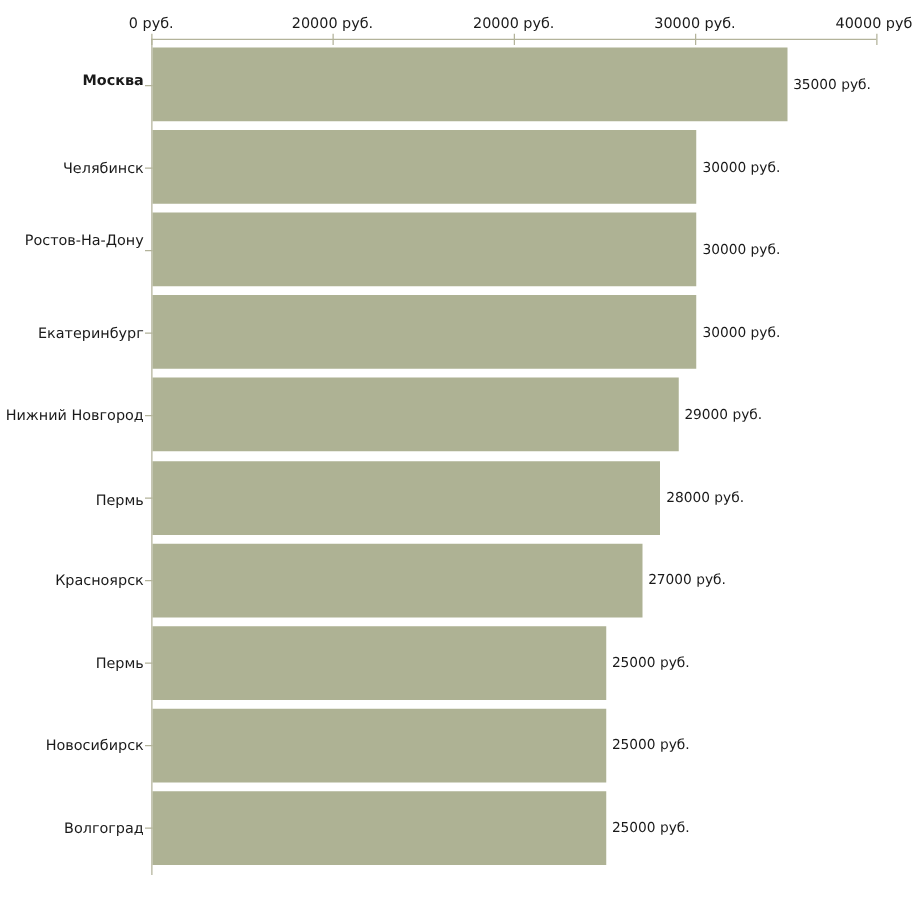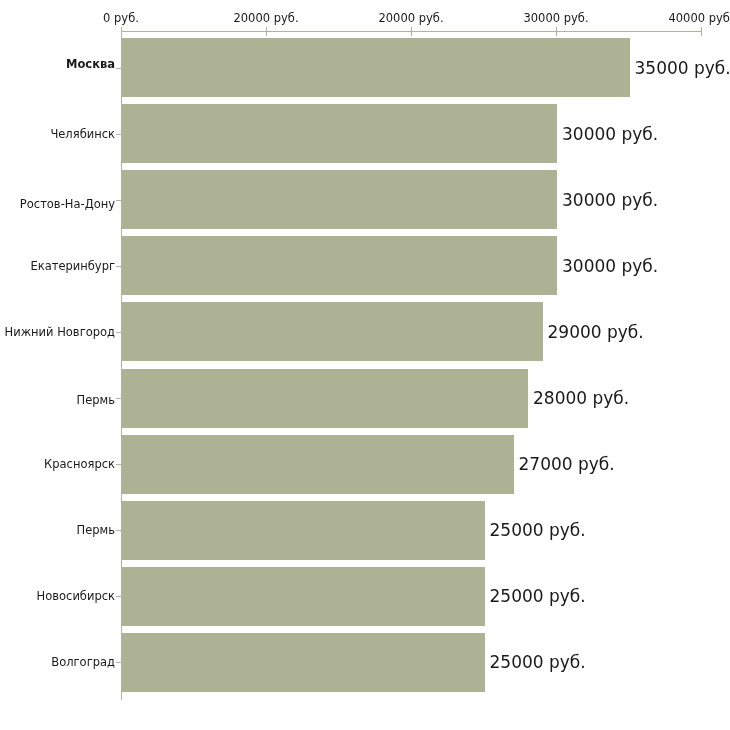--- a/index.html
+++ b/index.html
@@ -73,21 +73,21 @@
     text-align: right;
   }
   .bar {
     position: absolute;
     left: 122px;
     background: #aeb294;
   }
   .bar-value {
     position: absolute;
     transform: translateY(-50%);
-    font-size: 17px;
+    font-size: 11px;
     color: #1a1a1a;
     white-space: nowrap;
   }
 </style>
 </head>
 <body>
 
 <div id="chart-root">
 
   <div class="x-axis-line"></div>
@@ -113,21 +113,21 @@
         <div class="bar-value" style="left: 634.5px; top: 67.5px;">35000 руб.</div>
       </div>
       <div class="row">
         <div class="y-tick" style="top: 133.6px;"></div>
         <div class="cat-label" style="top: 133.6px;">Челябинск</div>
         <div class="bar" title="Челябинск: 30000 руб." style="top: 104.1px; height: 59px; width: 435px; background: rgb(174, 178, 148);"></div>
         <div class="bar-value" style="left: 562px; top: 133.6px;">30000 руб.</div>
       </div>
       <div class="row">
         <div class="y-tick" style="top: 199.7px;"></div>
-        <div class="cat-label" style="top: 204px;">Ростов-На-Дону</div>
+        <div class="cat-label" style="top: 192px;">Ростов-На-Дону</div>
         <div class="bar" title="Ростов-На-Дону: 30000 руб." style="top: 170.2px; height: 59px; width: 435px; background: rgb(174, 178, 148);"></div>
         <div class="bar-value" style="left: 562px; top: 199.7px;">30000 руб.</div>
       </div>
       <div class="row">
         <div class="y-tick" style="top: 265.8px;"></div>
         <div class="cat-label" style="top: 265.8px; margin-left: 12px;">Екатеринбург</div>
         <div class="bar" title="Екатеринбург: 30000 руб." style="top: 236.3px; height: 59px; width: 435px; background: rgb(174, 178, 148);"></div>
         <div class="bar-value" style="left: 562px; top: 265.8px;">30000 руб.</div>
       </div>
       <div class="row">

